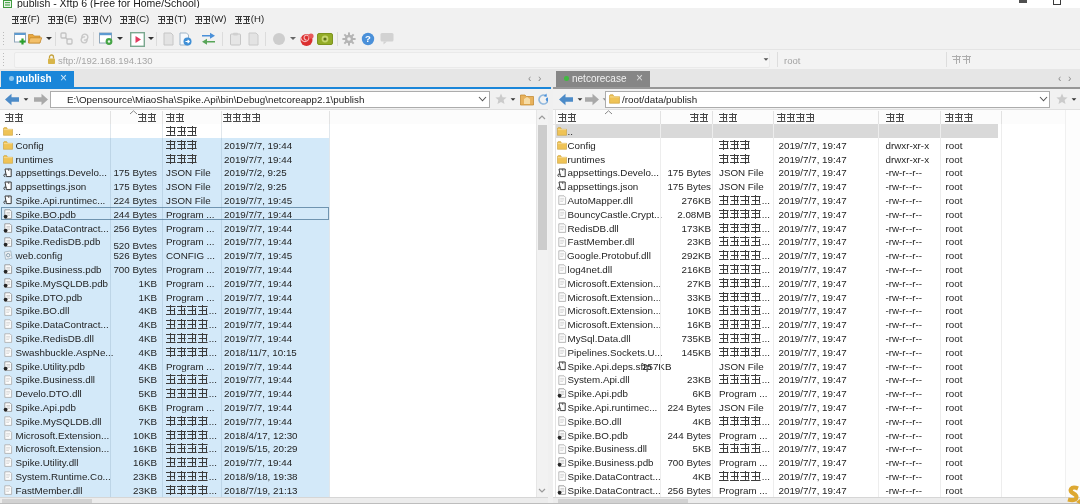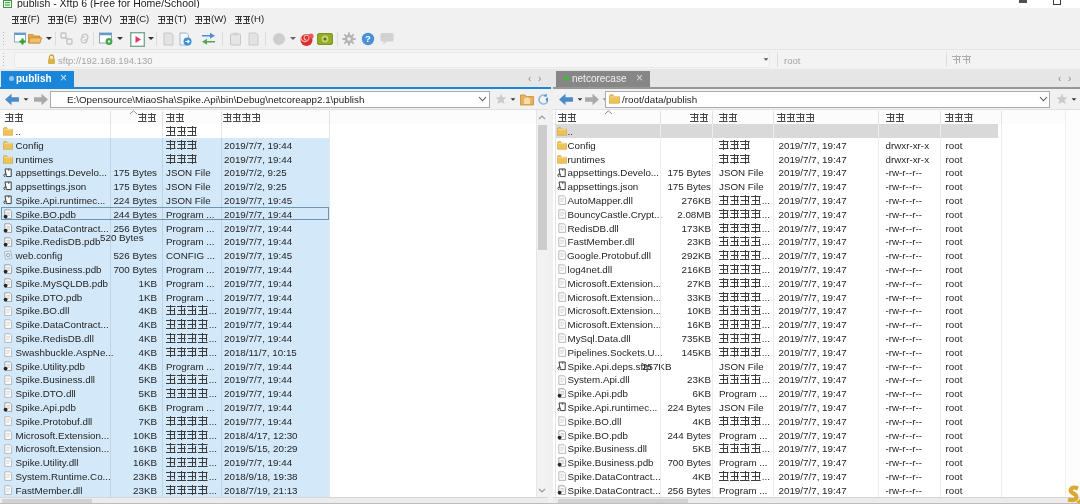--- a/index.html
+++ b/index.html
@@ -322,21 +322,21 @@
     </svg>
 <span class="fl" style="left:15.5px;top:98.2px">Spike.DataContract...</span>
 <span class="fl" style="left:100px;top:98.2px;width:57px;text-align:right">256 Bytes</span>
 <span class="fl" style="left:166px;top:98.2px">Program ...</span>
 <span class="fl" style="left:224px;top:98.2px">2019/7/7, 19:44</span>
 <div class="a" style="left:0;top:110.4px;width:329px;height:13.8px;background:#d3e9f9"></div>
 <svg class="a" style="left:2.5px;top:112.30000000000001px" width="10" height="10" viewBox="0 0 10 10">
       <use href="#pdb"></use>
     </svg>
 <span class="fl" style="left:15.5px;top:112.0px">Spike.RedisDB.pdb</span>
-<span class="fl" style="left:100px;top:108px;width:57px;">520 Bytes</span>
+<span class="fl" style="left:100px;top:116px;width:57px;text-align:right">520 Bytes</span>
 <span class="fl" style="left:166px;top:112.0px">Program ...</span>
 <span class="fl" style="left:224px;top:112.0px">2019/7/7, 19:44</span>
 <div class="a" style="left:0;top:124.2px;width:329px;height:13.8px;background:#d3e9f9"></div>
 <svg class="a" style="left:2.5px;top:126.10000000000001px" width="10" height="10" viewBox="0 0 10 10">
       <use href="#cfg"></use>
     </svg>
 <span class="fl" style="left:15.5px;top:125.8px">web.config</span>
 <span class="fl" style="left:100px;top:125.8px;width:57px;text-align:right">526 Bytes</span>
 <span class="fl" style="left:166px;top:125.8px">CONFIG ...</span>
 <span class="fl" style="left:224px;top:125.8px">2019/7/7, 19:45</span>
@@ -409,37 +409,37 @@
       <use href="#dll"></use>
     </svg>
 <span class="fl" style="left:15.5px;top:250.0px">Spike.Business.dll</span>
 <span class="fl" style="left:100px;top:250.0px;width:57px;text-align:right">5KB</span>
 <span class="fl" style="left:166px;top:250.0px"><i class="c"></i><i class="c"></i><i class="c"></i><i class="c"></i>...</span>
 <span class="fl" style="left:224px;top:250.0px">2019/7/7, 19:44</span>
 <div class="a" style="left:0;top:262.2px;width:329px;height:13.8px;background:#d3e9f9"></div>
 <svg class="a" style="left:2.5px;top:264.09999999999997px" width="10" height="10" viewBox="0 0 10 10">
       <use href="#dll"></use>
     </svg>
-<span class="fl" style="left:15.5px;top:263.8px">Spike.DTO.dll</span>
+<span class="fl" style="left:15.5px;top:263.8px">Develo.DTO.dll</span>
 <span class="fl" style="left:100px;top:263.8px;width:57px;text-align:right">5KB</span>
 <span class="fl" style="left:166px;top:263.8px"><i class="c"></i><i class="c"></i><i class="c"></i><i class="c"></i>...</span>
 <span class="fl" style="left:224px;top:263.8px">2019/7/7, 19:44</span>
 <div class="a" style="left:0;top:276.0px;width:329px;height:13.8px;background:#d3e9f9"></div>
 <svg class="a" style="left:2.5px;top:277.9px" width="10" height="10" viewBox="0 0 10 10">
       <use href="#pdb"></use>
     </svg>
 <span class="fl" style="left:15.5px;top:277.6px">Spike.Api.pdb</span>
 <span class="fl" style="left:100px;top:277.6px;width:57px;text-align:right">6KB</span>
 <span class="fl" style="left:166px;top:277.6px">Program ...</span>
 <span class="fl" style="left:224px;top:277.6px">2019/7/7, 19:44</span>
 <div class="a" style="left:0;top:289.8px;width:329px;height:13.8px;background:#d3e9f9"></div>
 <svg class="a" style="left:2.5px;top:291.7px" width="10" height="10" viewBox="0 0 10 10">
       <use href="#dll"></use>
     </svg>
-<span class="fl" style="left:15.5px;top:291.40000000000003px">Spike.Protobuf.dll</span>
+<span class="fl" style="left:15.5px;top:291.40000000000003px">Spike.MySQLDB.dll</span>
 <span class="fl" style="left:100px;top:291.40000000000003px;width:57px;text-align:right">7KB</span>
 <span class="fl" style="left:166px;top:291.40000000000003px"><i class="c"></i><i class="c"></i><i class="c"></i><i class="c"></i>...</span>
 <span class="fl" style="left:224px;top:291.40000000000003px">2019/7/7, 19:44</span>
 <div class="a" style="left:0;top:303.6px;width:329px;height:13.8px;background:#d3e9f9"></div>
 <svg class="a" style="left:2.5px;top:305.5px" width="10" height="10" viewBox="0 0 10 10">
       <use href="#dll"></use>
     </svg>
 <span class="fl" style="left:15.5px;top:305.20000000000005px">Microsoft.Extension...</span>
 <span class="fl" style="left:100px;top:305.20000000000005px;width:57px;text-align:right">10KB</span>
 <span class="fl" style="left:166px;top:305.20000000000005px"><i class="c"></i><i class="c"></i><i class="c"></i><i class="c"></i>...</span>

